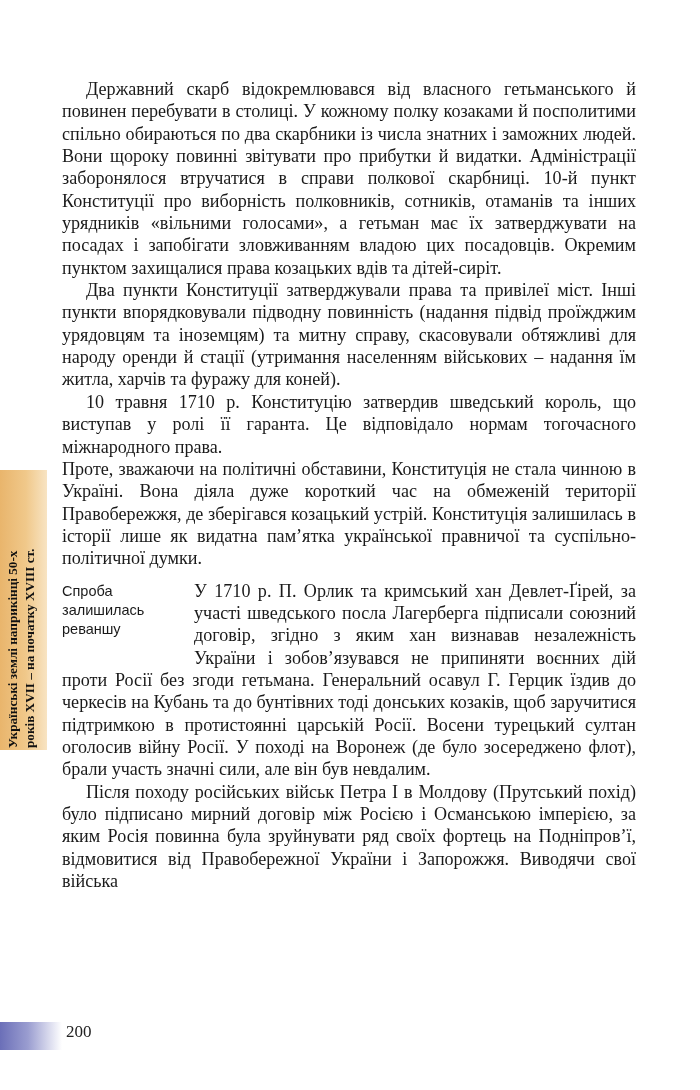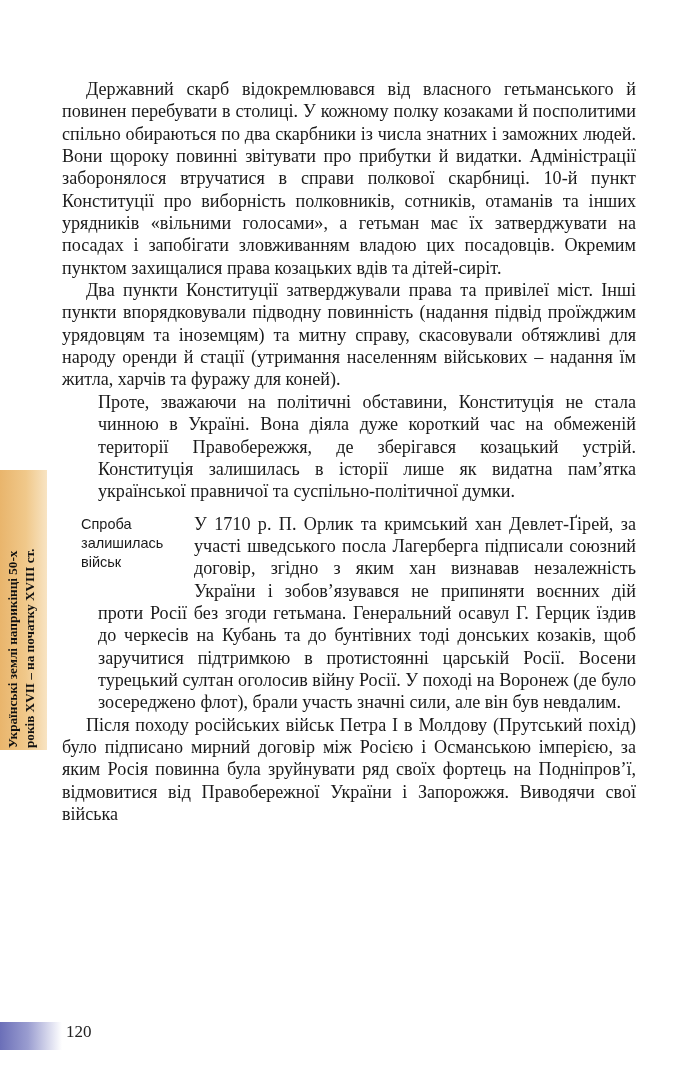--- a/index.html
+++ b/index.html
@@ -24,49 +24,50 @@
   .page-number {
     position: absolute; left: 66px; top: 1022px; font-size: 17px;
     font-family: "Liberation Serif", serif; color: #222;
   }
   .content {
     position: absolute; left: 62px; top: 78px; width: 574px;
     font-family: "Liberation Serif", serif; font-size: 18.1px; line-height: 22.35px;
     text-align: justify; hyphens: manual;
   }
   .content p { margin: 0; text-indent: 24px; }
-  .content p.noindent { text-indent: 0; margin-left: 36px; }
+  .content p.noindent { text-indent: 0; }
   .bold-italic { font-weight: bold; font-style: italic; }
   .section-wrap { position: relative; }
   .margin-heading {
     float: left; width: 132px; margin-top: 2px;
     font-family: "Liberation Sans", sans-serif; font-size: 14.5px; line-height: 19px;
     color: #1a1a1a; text-indent: 0; height: 66px;
   }
-  .margin-heading span { display: block; margin-left: 19px; }
+  .margin-heading span { display: block; }
 </style>
 </head>
 <body>
 
 <div class="side-tab"></div>
 <div class="side-tab-text">
   <div>Українські землі наприкінці 50-х</div>
   <div>років XVII – на початку XVIII ст.</div>
 </div>
 
 <div class="content">
   <p>Державний скарб відокремлювався від власного гетьмансько­го й повинен перебувати в столиці. У кожному полку козаками й посполитими спільно обираються по два скарбники із числа знатних і заможних людей. Вони щороку повинні звітувати про прибутки й видатки. Адміністрації заборонялося втручатися в справи полкової скарбниці. 10-й пункт Конституції про вибор­ність полковників, сотників, отаманів та інших урядників «віль­ними голосами», а гетьман має їх затверджувати на посадах і запобігати зловживанням владою цих посадовців. Окремим пунктом захищалися права козацьких вдів та дітей-сиріт.</p>
   <p>Два пункти Конституції затверджували права та привілеї міст. Інші пункти впорядковували підводну повинність (на­дання підвід проїжджим урядовцям та іноземцям) та митну справу, скасовували обтяжливі для народу оренди й стації (утримання населенням військових – надання їм житла, харчів та фуражу для коней).</p>
+  <p>10 травня 1710 р. Конституцію затвердив шведський король, що виступав у ролі її гаранта. Це відповідало нормам тогочасного міжнародного права.</p>
   <p class="noindent">Проте, зважаючи на політичні обставини, Конституція не ста­ла чинною в Україні. Вона діяла дуже короткий час на обме­женій території Правобережжя, де зберігався козацький устрій. Конституція залишилась в історії лише як видатна пам’ятка української правничої та суспільно-політичної думки.</p>
 
   <div class="section-wrap" style="margin-top:10px;">
     <div class="margin-heading">
       <span>Спроба</span>
       <span>залишилась</span>
-      <span>військ</span>
+      <span>реваншу</span>
     </div>
     <p class="noindent">У 1710 р. П. Орлик та кримський хан Девлет-Ґірей, за участі шведського посла Лагерберга підписали союзний договір, згідно з яким хан визнавав незалежність України і зобов’язувався не припиняти воєнних дій проти Росії без згоди гетьмана. Генеральний оса­вул Г. Герцик їздив до черкесів на Кубань та до бунтівних тоді донських козаків, щоб заручитися підтримкою в протистоянні царській Росії. Восени турецький султан оголосив війну Росії. У поході на Воронеж (де було зосереджено флот), брали участь значні сили, але він був невдалим.</p>
     <p>Після походу російських військ Петра I в Молдову (Прут­ський похід) було підписано мирний договір між Росією і Османською імперією, за яким Росія повинна була зруйну­вати ряд своїх фортець на Подніпров’ї, відмовитися від Правобережної України і Запорожжя. Виводячи свої війська</p>
   </div>
 </div>
 
 <div class="page-bar"></div>
-<div class="page-number">120</div>
+<div class="page-number">200</div>
 
 </body></html>

